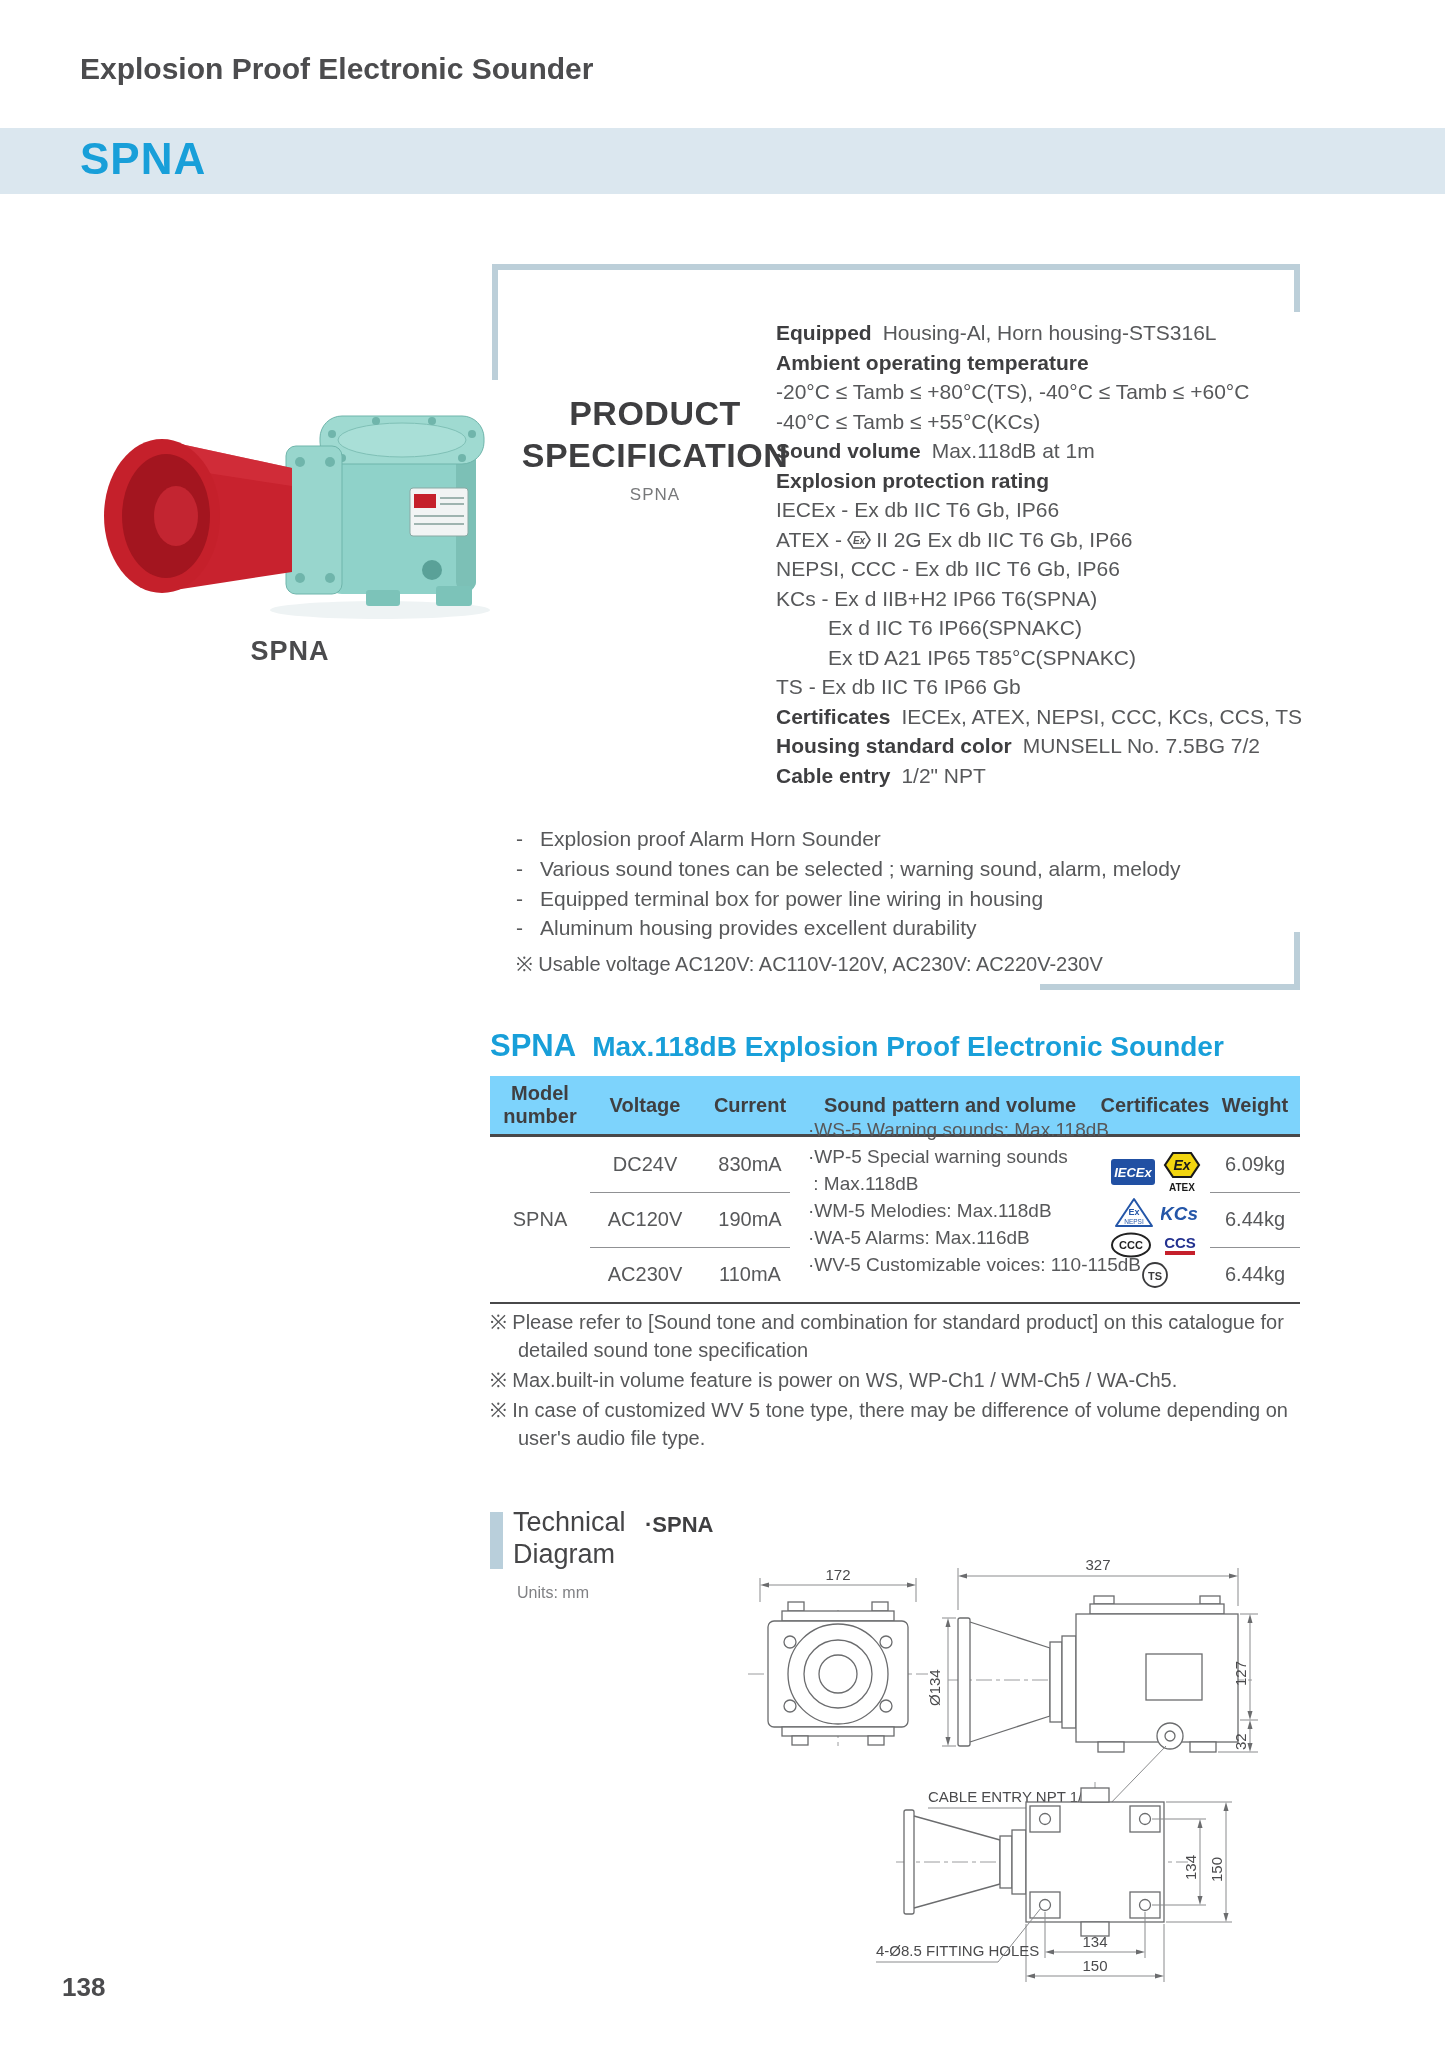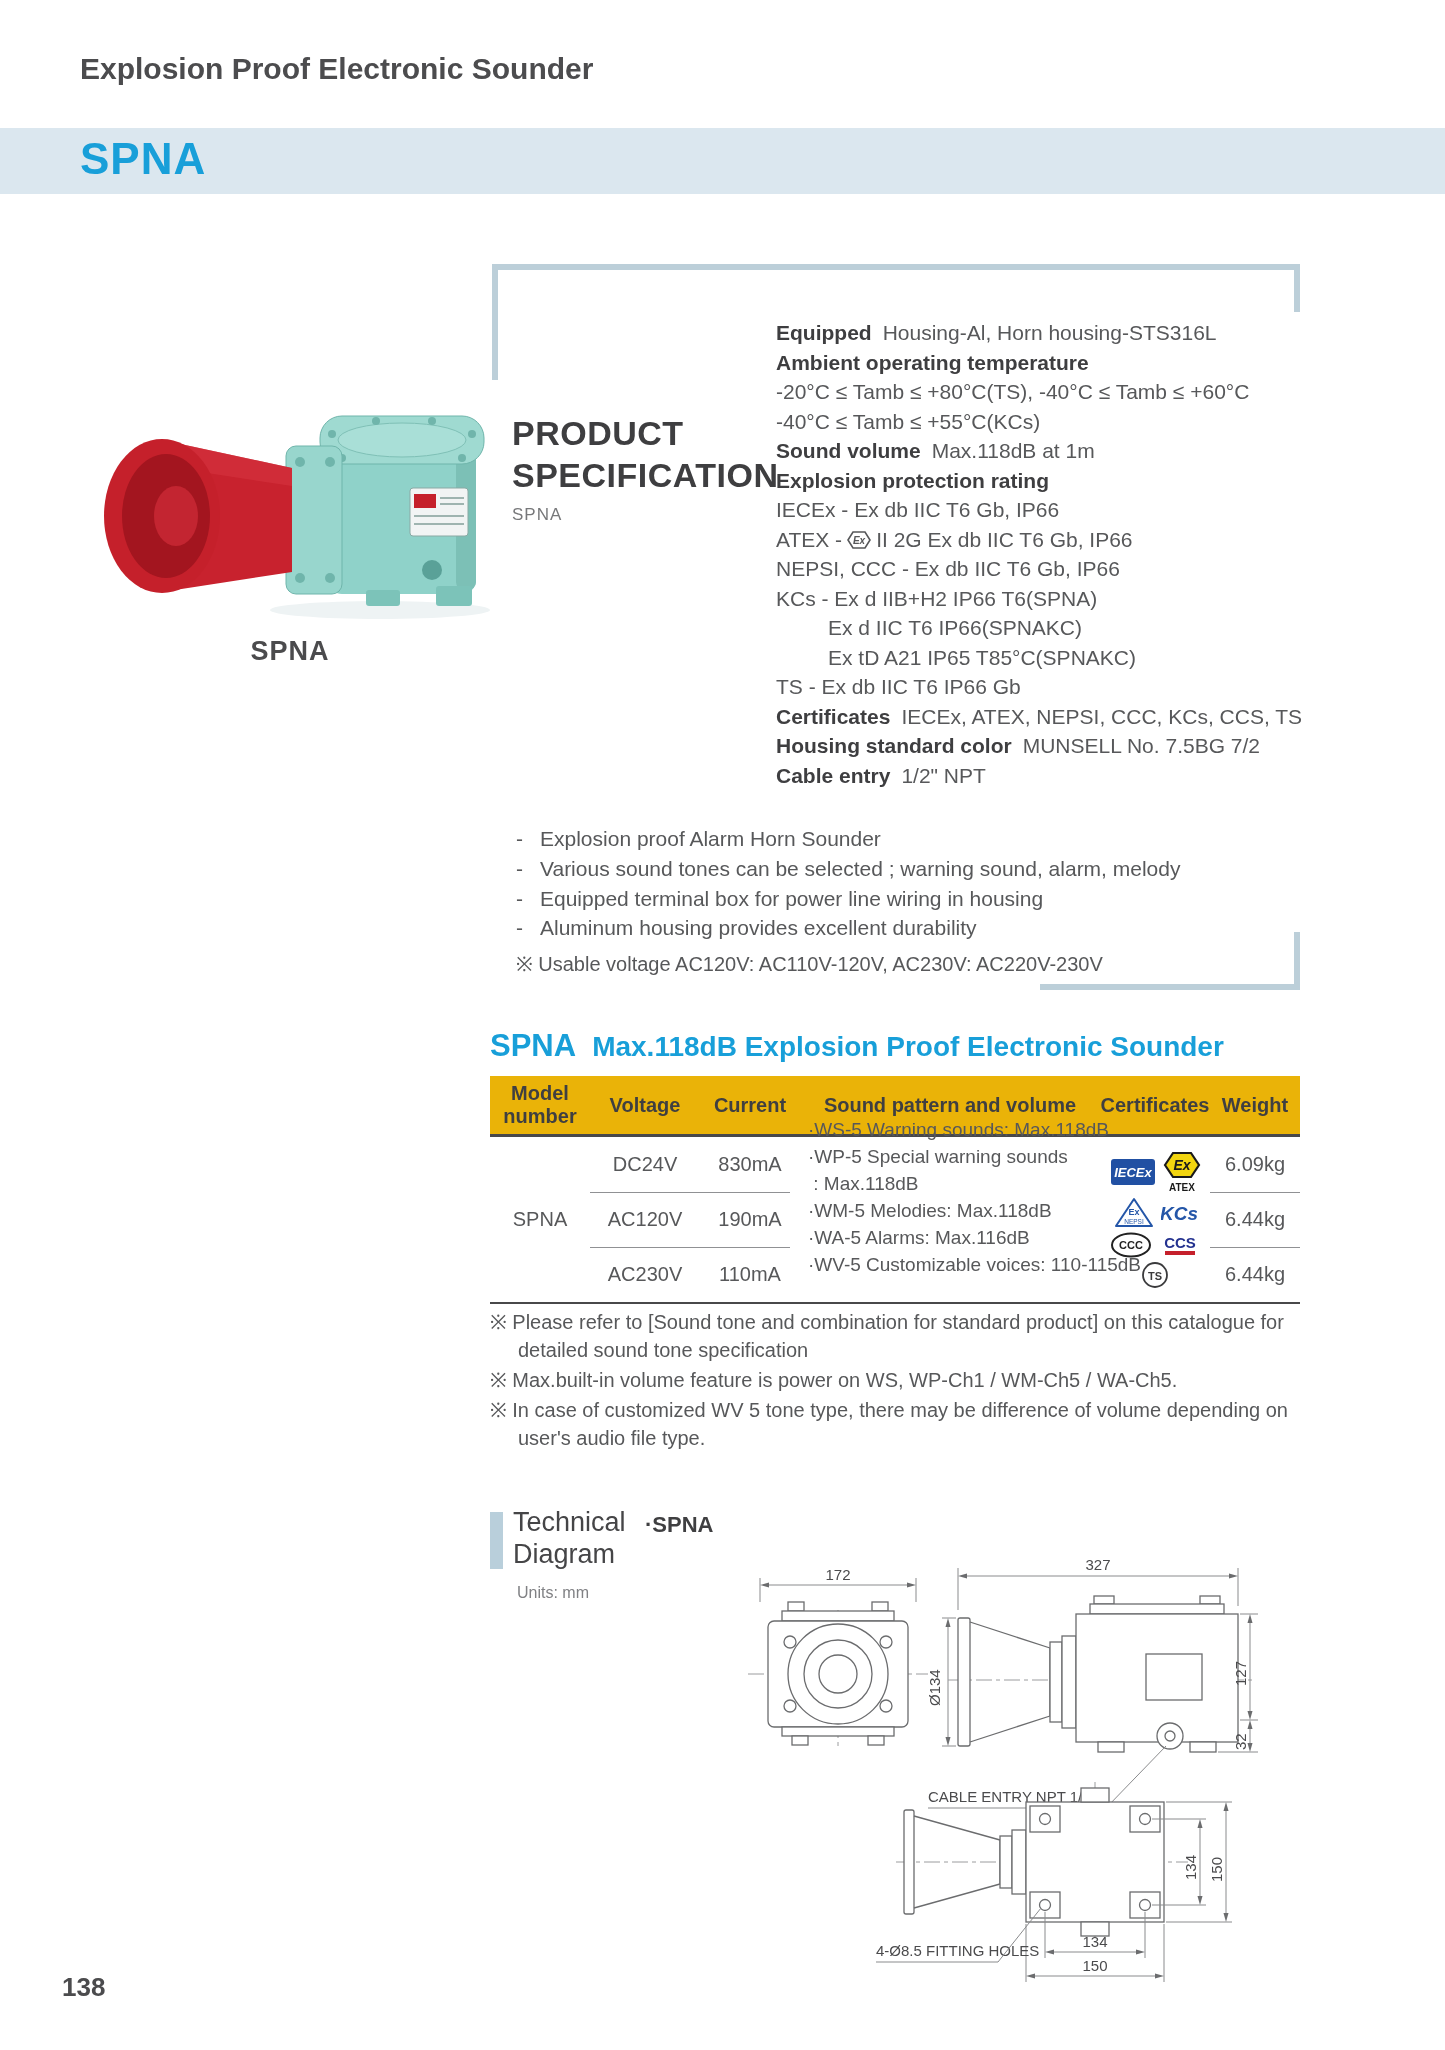--- a/index.html
+++ b/index.html
@@ -8,40 +8,40 @@
 
   .doc-title{position:absolute;left:80px;top:52px;font-size:30px;font-weight:700;color:#4c4c4e;}
   .band{position:absolute;left:0;top:128px;width:1445px;height:66px;background:#dbe7ef;}
   .band-model{position:absolute;left:80px;top:6px;font-size:44px;font-weight:800;color:#189fd9;letter-spacing:1px;}
 
   .photo-wrap{position:absolute;left:80px;top:376px;width:420px;}
   .photo-caption{margin-top:4px;text-align:center;font-size:27px;font-weight:700;color:#4b4b4d;letter-spacing:1px;}
 
   .bracket{position:absolute;background:#bccfd9;}
 
-  .spec-title{position:absolute;left:512px;top:412px;width:286px;text-align:left;color:#3e3e40;}
+  .spec-title{position:absolute;left:512px;top:392px;width:286px;text-align:center;color:#3e3e40;}
   .spec-title .t{font-size:34px;font-weight:800;line-height:42px;letter-spacing:0.5px;}
   .spec-sub{margin-top:9px;font-size:17px;color:#77787a;letter-spacing:1px;}
 
   .spec-lines{position:absolute;left:776px;top:318px;font-size:21px;line-height:29.5px;white-space:nowrap;}
   .spec-line .sb{font-weight:700;color:#3e3e40;margin-right:11px;}
   .spec-line .sb:empty{display:none;margin:0;}
   .spec-line.ind{padding-left:52px;}
   .atex-hex{display:inline-block;vertical-align:-3px;margin:0 5px;}
 
   .bullets{position:absolute;left:516px;top:824px;font-size:21px;line-height:29.8px;}
   .bullet .bm{display:inline-block;width:24px;}
   .usable-note{position:absolute;left:516px;top:950px;font-size:20px;}
 
   .tbl-title{position:absolute;left:490px;top:1028px;display:flex;align-items:baseline;gap:16px;color:#189fd9;}
   .tbl-model{font-size:31px;font-weight:800;}
   .tbl-sub{font-size:28px;font-weight:700;}
 
   .spec-table{position:absolute;left:490px;top:1076px;width:810px;}
-  .thead{display:flex;height:58px;background:#eab308;border-bottom:3px solid #48484a;
+  .thead{display:flex;height:58px;background:#7dd3fc;border-bottom:3px solid #48484a;
          align-items:center;text-align:center;font-weight:700;color:#3f3f41;font-size:20px;line-height:23px;}
   .hc0{width:100px;}.hc1{width:110px;}.hc2{width:100px;}.hc3{width:300px;}.hc4{width:110px;}.hc5{width:90px;}
   .tbody{position:relative;height:165px;border-bottom:2px solid #48484a;font-size:20px;}
   .cell{position:absolute;display:flex;align-items:center;justify-content:center;}
   .cell.model{left:0;top:0;width:100px;height:165px;}
   .cv{left:100px;width:110px;height:55px;}
   .cc{left:210px;width:100px;height:55px;}
   .cw{left:720px;width:90px;height:55px;}
   .r0{top:0;}.r1{top:55px;}.r2{top:110px;}
   .cell.sound{left:310px;top:0;width:300px;height:120px;flex-direction:column;align-items:flex-start;

